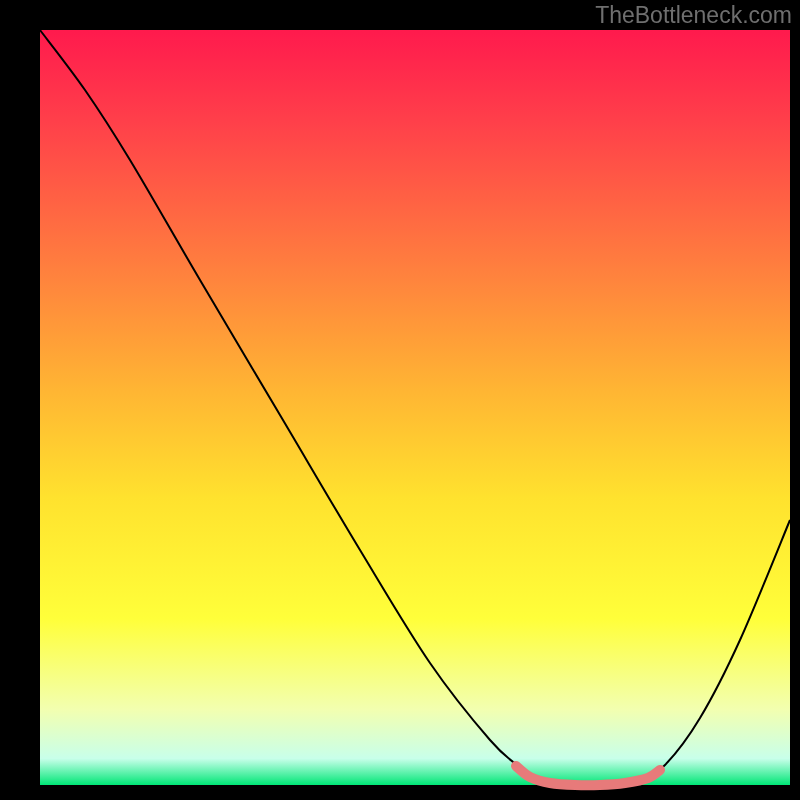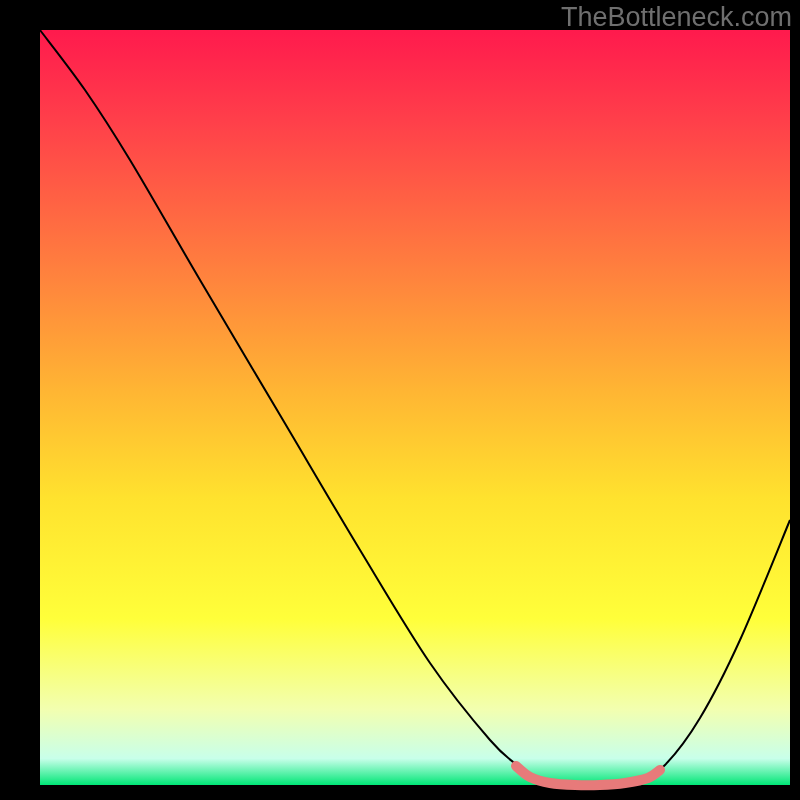--- a/index.html
+++ b/index.html
@@ -13,21 +13,21 @@
   .wrap {
     position: relative;
     width: 800px;
     height: 800px;
   }
   .watermark {
     position: absolute;
     top: 2px;
     right: 8px;
     color: #6f6f6f;
-    font-size: 27px;
+    font-size: 23px;
     font-weight: 500;
     z-index: 10;
   }
   svg {
     position: absolute;
     top: 0;
     left: 0;
   }
 </style>
 </head>

